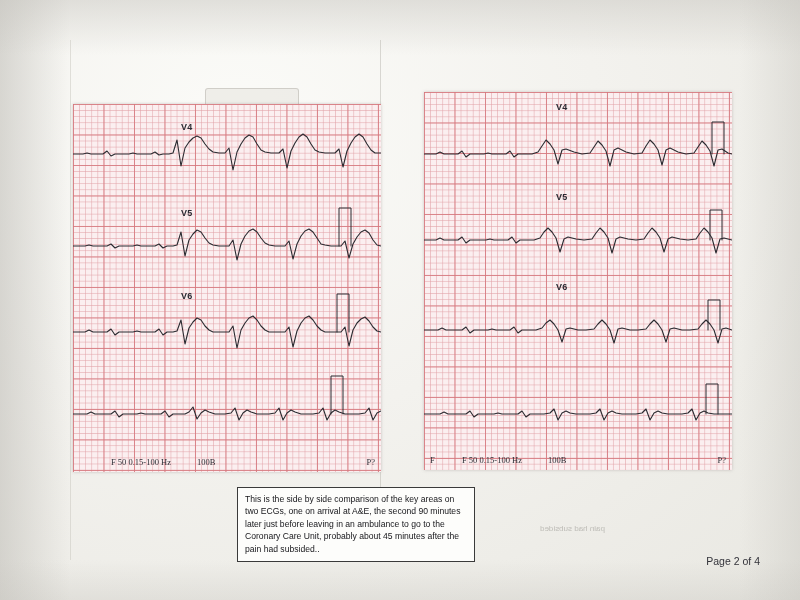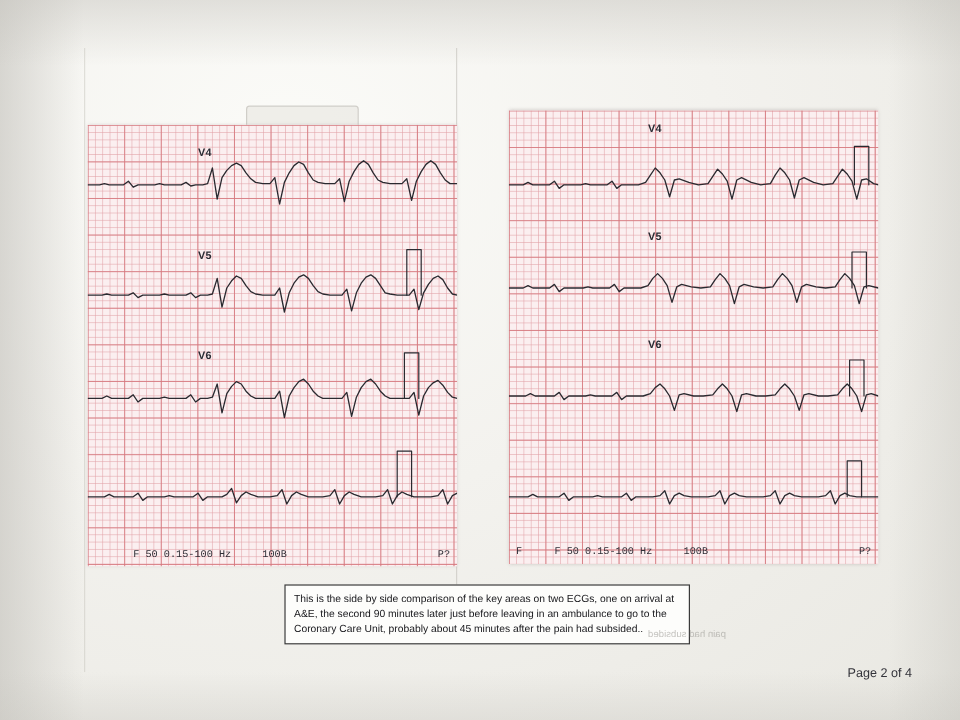--- a/index.html
+++ b/index.html
@@ -95,42 +95,43 @@
     inset: 0;
   }
   .ecg-trace svg { display: block; }
   .lead-label {
     position: absolute;
     font-family: "Liberation Sans", sans-serif;
     font-size: 9px;
     font-weight: bold;
     color: #2b2b33;
     letter-spacing: 0.2px;
+    padding-left: 16px;
   }
   .ecg-footer {
     position: absolute;
     bottom: 5px; left: 0; right: 0;
     display: flex;
     align-items: center;
-    font-family: Liberation Mono, monospace;
+    font-family: Liberation Serif, serif;
     font-size: 8.5px;
     color: #2e2e36;
     padding: 0 6px;
     box-sizing: border-box;
   }
   .ecg-footer .f-left { width: 10px; }
   .ecg-footer .f-filter { margin-left: 22px; }
   .ecg-footer .f-speed { margin-left: 26px; }
   .ecg-footer .f-right { margin-left: auto; }
 
   
   #caption {
     position: absolute;
     left: 237px; top: 487px;
-    width: 338px;
+    width: 238px;
     padding: 5px 7px 6px 7px;
     box-sizing: border-box;
     border: 1px solid #3a3a3a;
     background: #fdfdfb;
     font-family: "Liberation Sans", sans-serif;
     font-size: 8.6px;
     line-height: 1.45;
     color: #16161a;
   }
 

